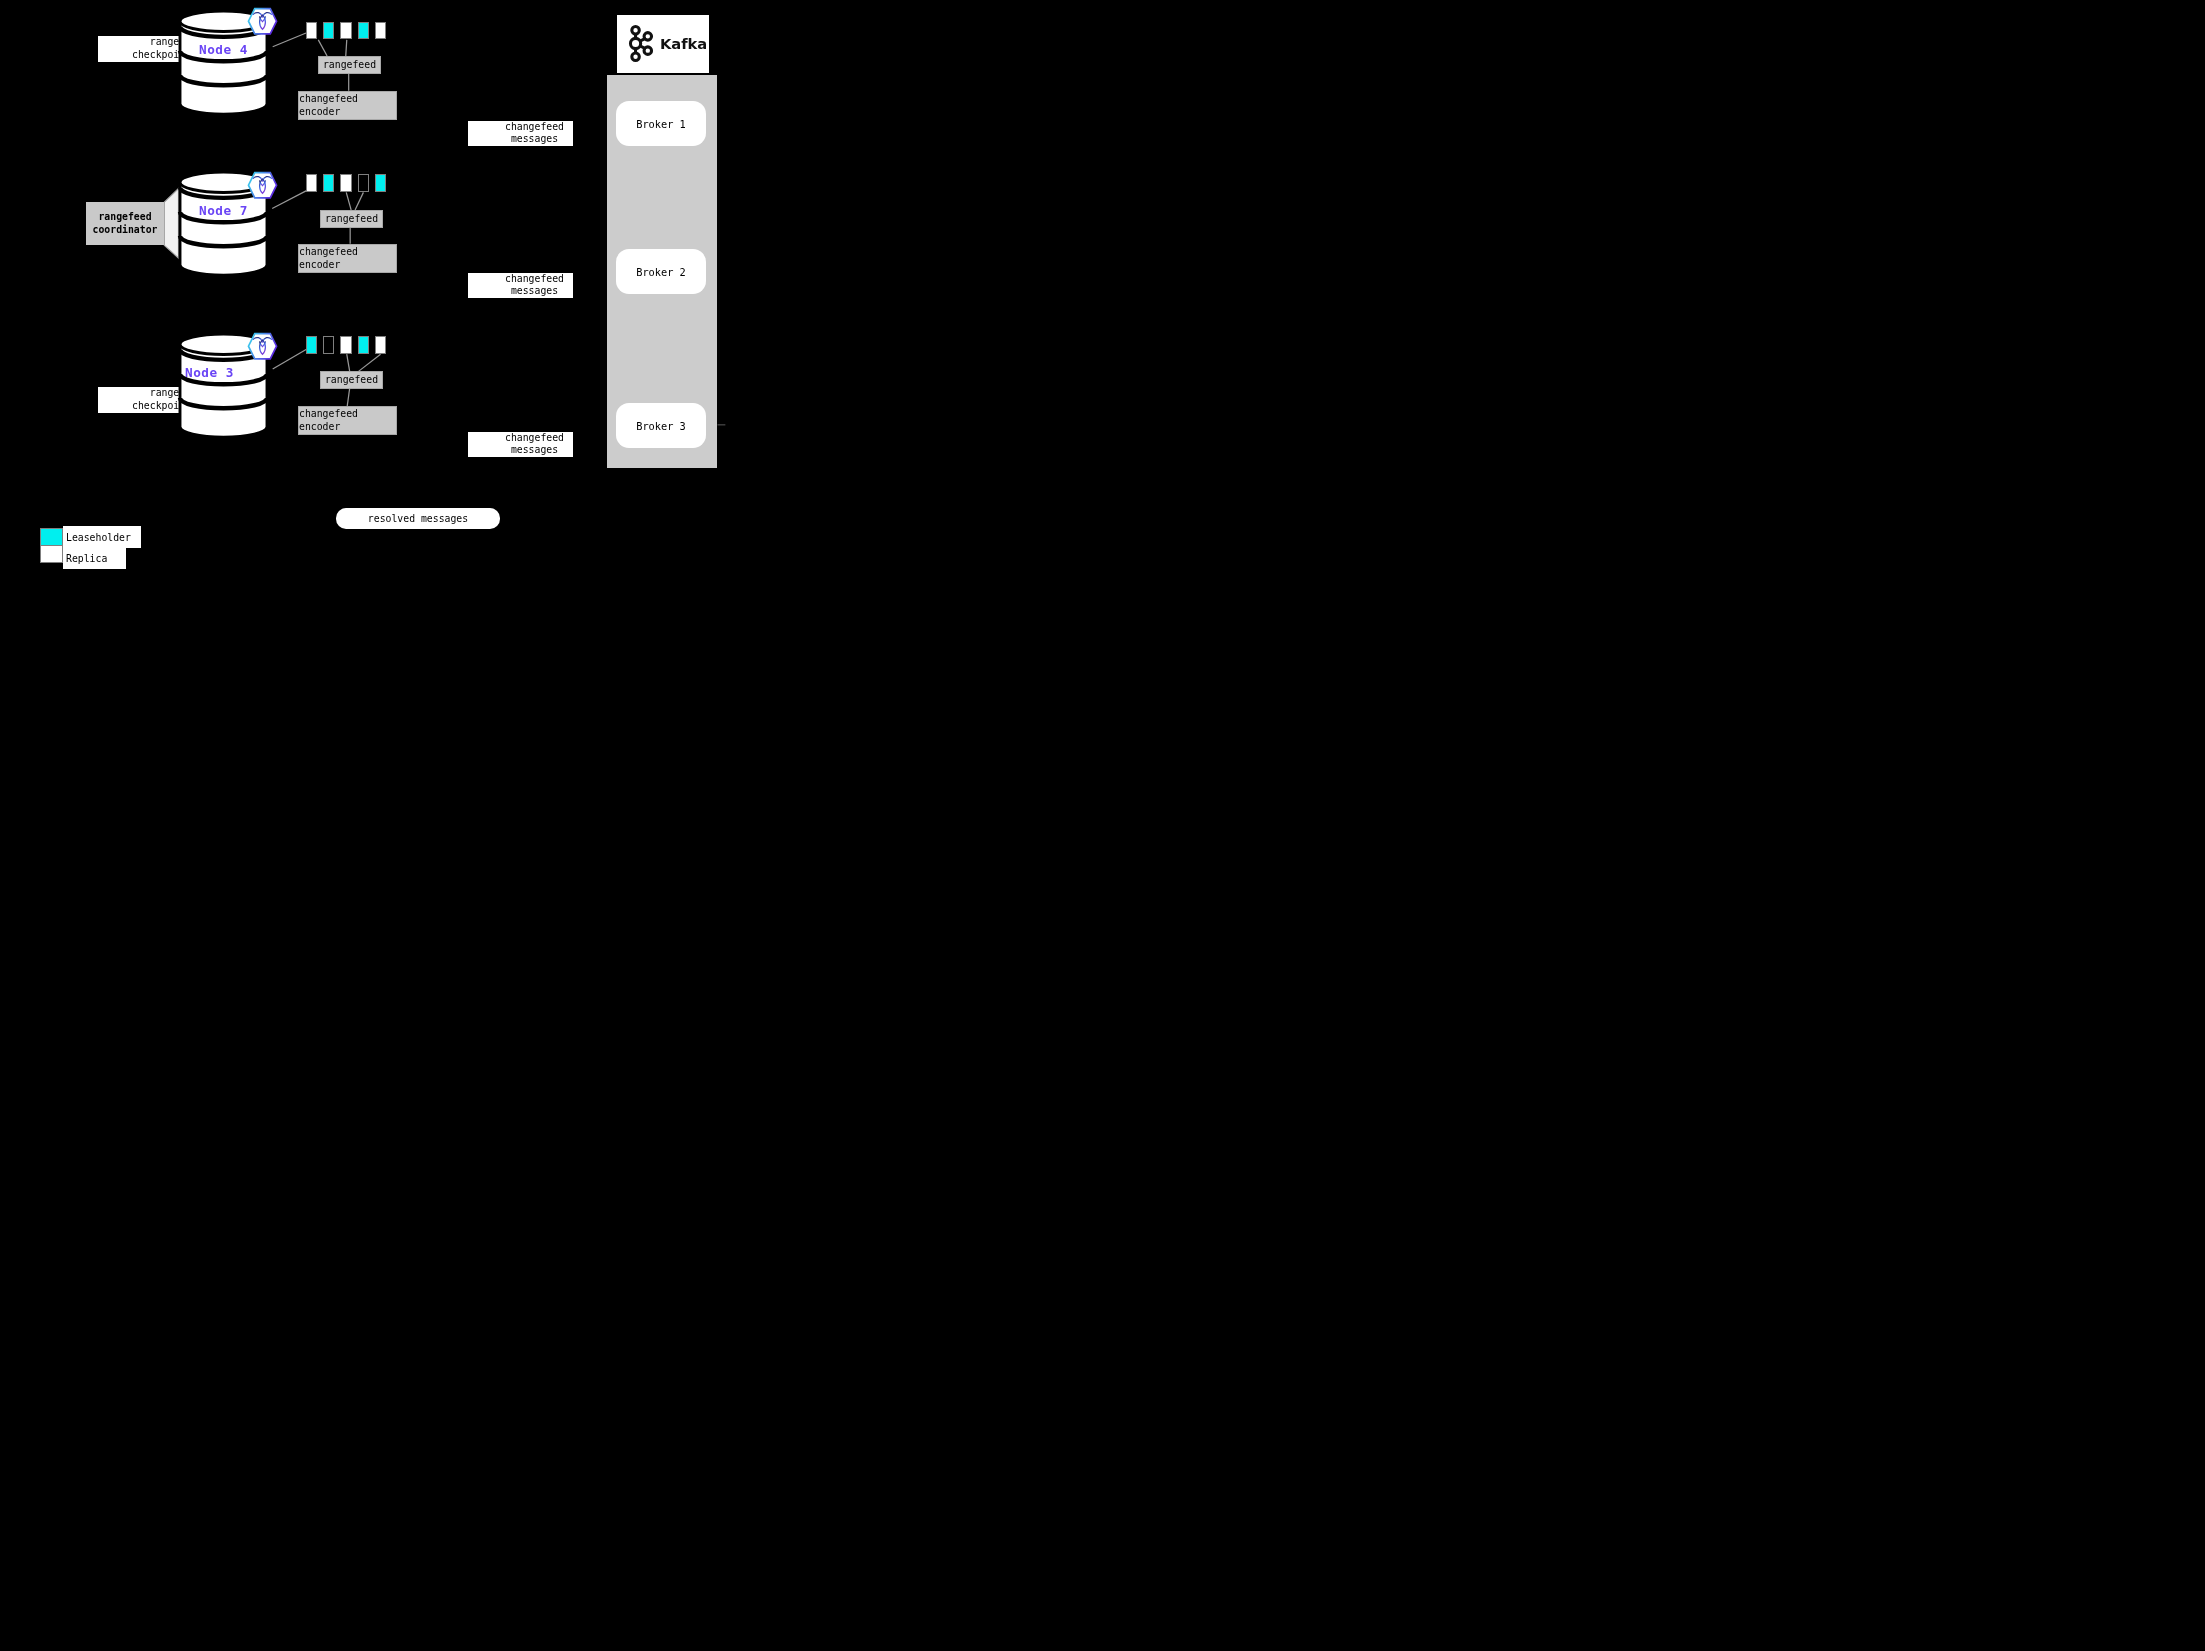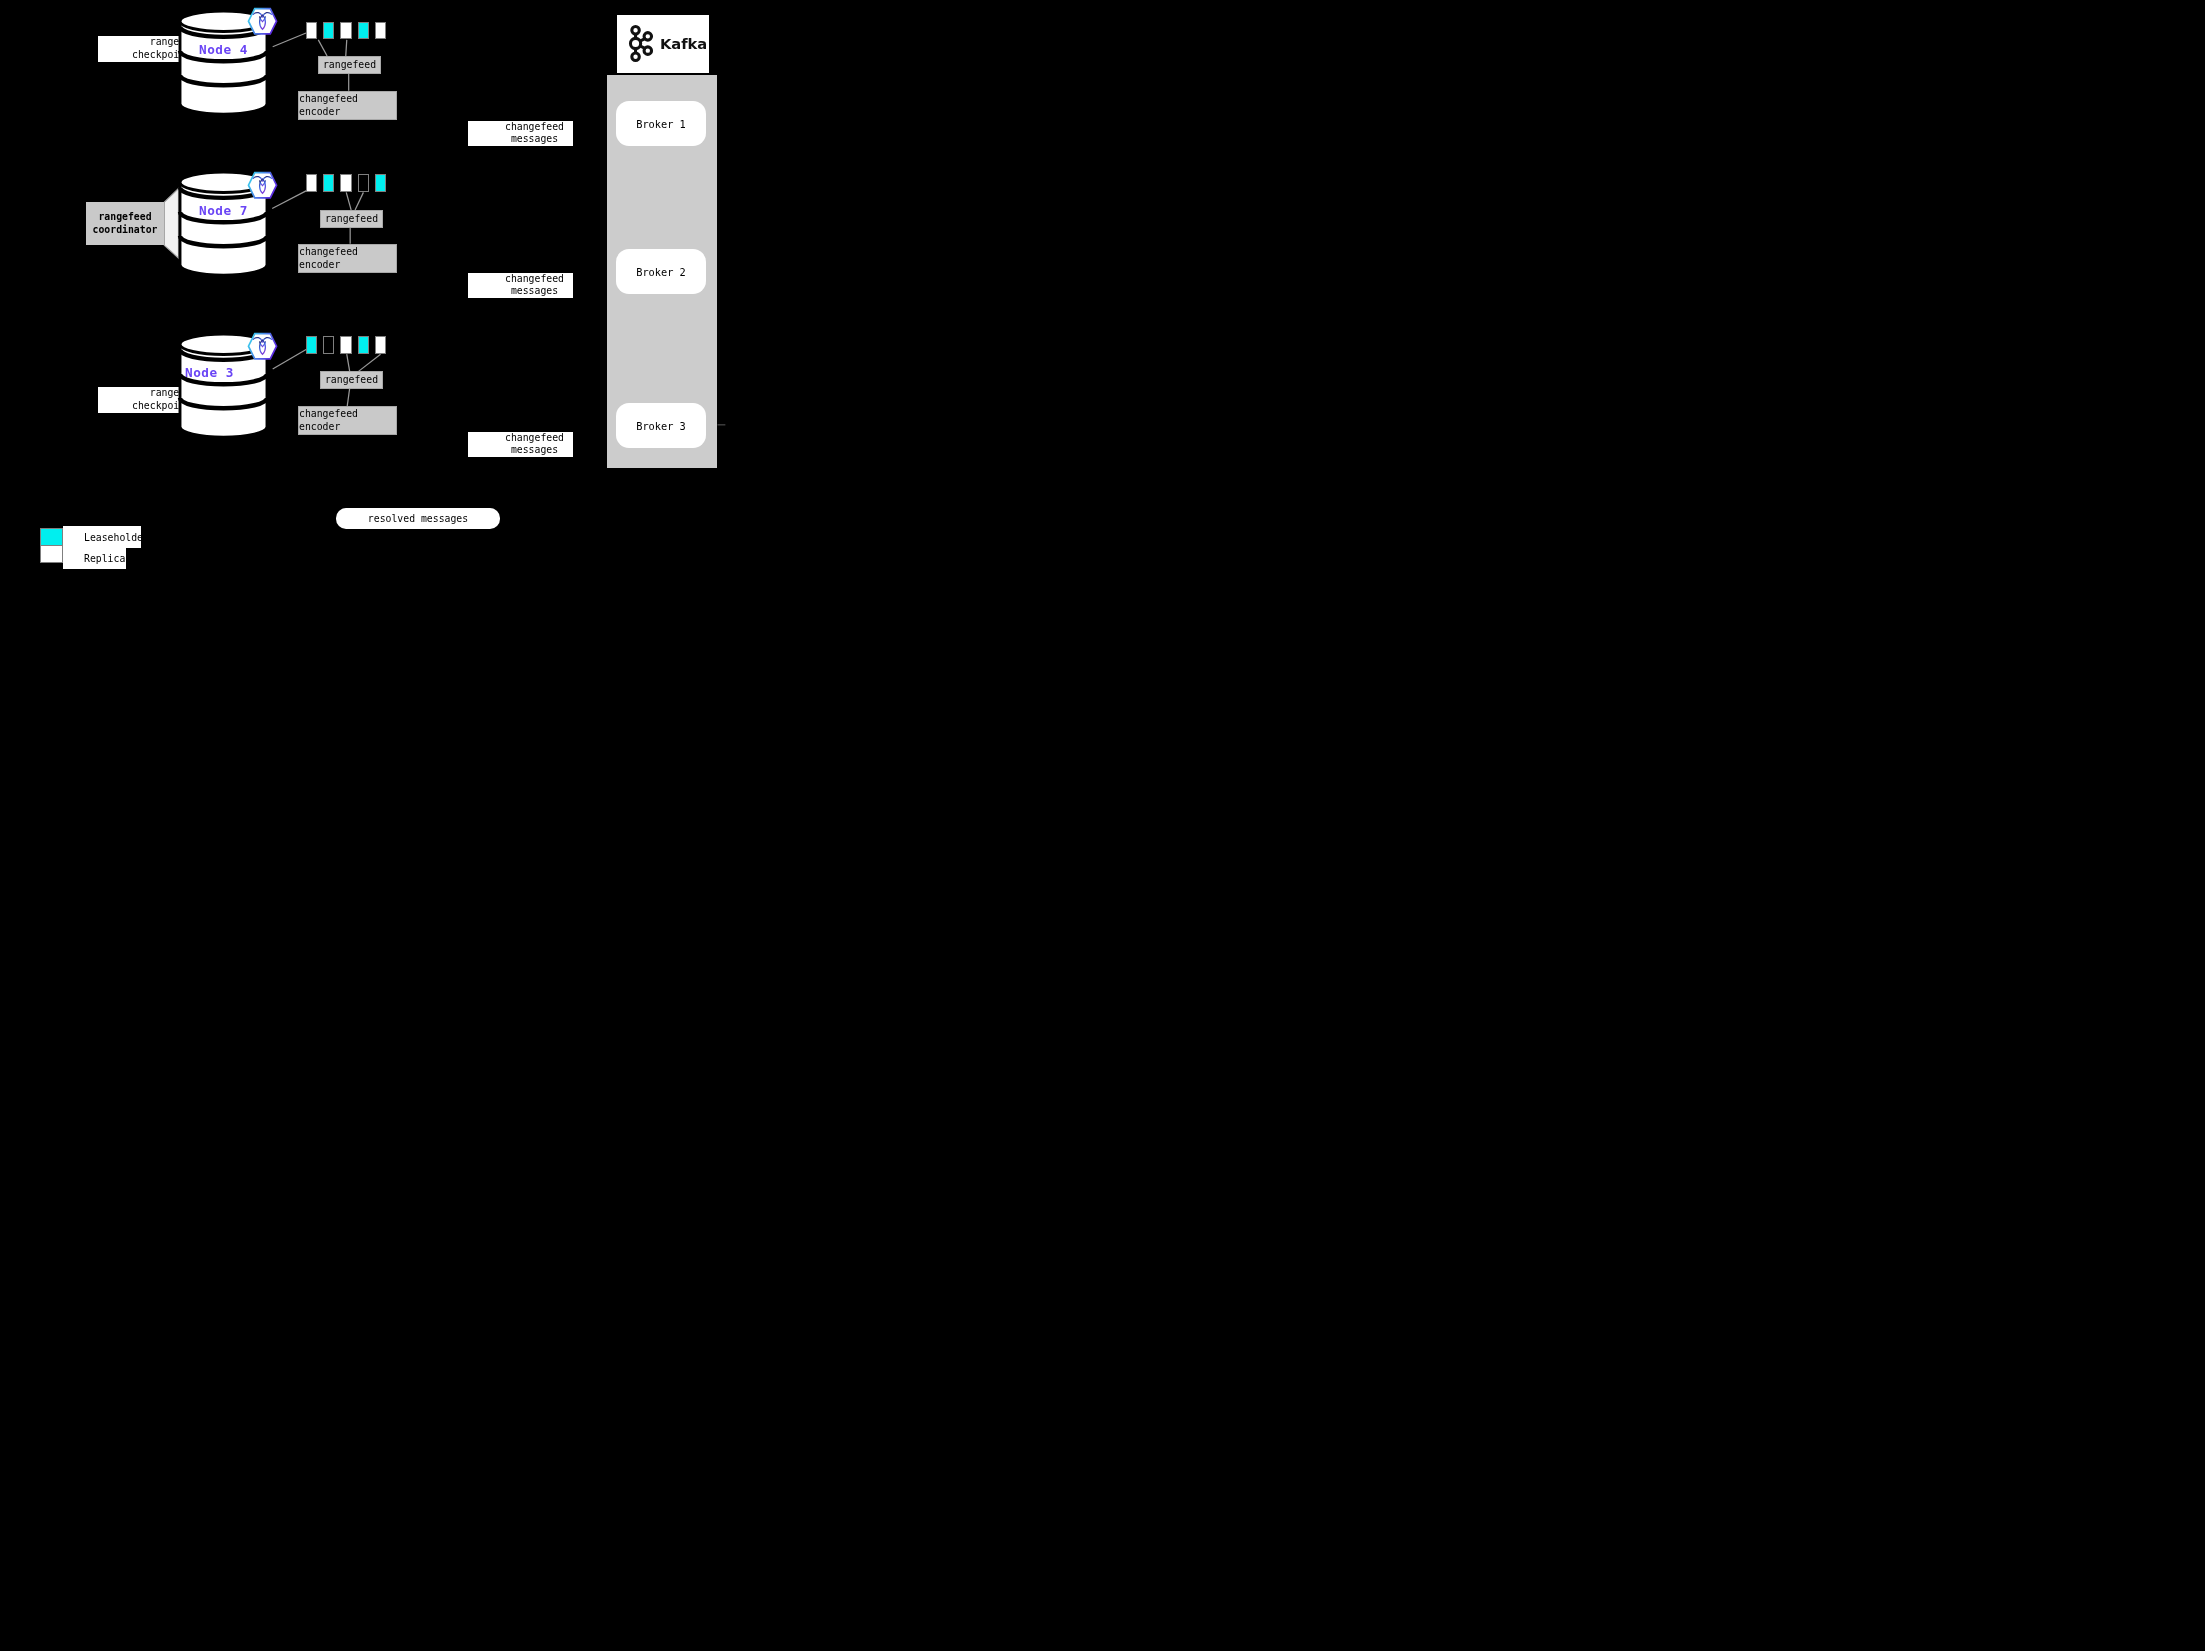--- a/index.html
+++ b/index.html
@@ -43,21 +43,21 @@
   .panel{left:607px;top:75px;width:110px;height:393px;background:#cccccc;}
   .broker{left:616px;width:90px;height:45px;background:#fff;border-radius:13px;
           color:#000;font-size:10.3px;display:flex;align-items:center;justify-content:center;}
   .bk1{top:101px;} .bk2{top:249px;} .bk3{top:403px;}
   .pill{left:336px;top:508px;width:164px;height:20.6px;background:#fff;border-radius:10px;
         color:#000;font-size:9.8px;display:flex;align-items:center;justify-content:center;}
   
   .lgsq{left:40px;width:23px;height:18px;border:1.5px solid #7f7f7f;box-sizing:border-box;}
   .lg1{top:528px;background:#00efef;}
   .lg2{top:545px;background:#ffffff;}
-  .lglbl{background:#fff;color:#000;font-size:9.8px;display:flex;align-items:center;padding-left:21px;box-sizing:border-box;}
+  .lglbl{background:#fff;color:#000;font-size:9.8px;display:flex;align-items:center;padding-left:3px;box-sizing:border-box;}
   .lgl1{left:63px;top:526px;width:78px;height:22px;}
   .lgl2{left:63px;top:548px;width:63px;height:21px;}
   svg{display:block;}
   .overlay{left:0;top:0;pointer-events:none;}
 </style>
 </head>
 <body>
 
 <svg class="abs overlay" width="769" height="576" viewBox="0 0 1568 1174">
   <g stroke="#999999" stroke-width="2.5">

